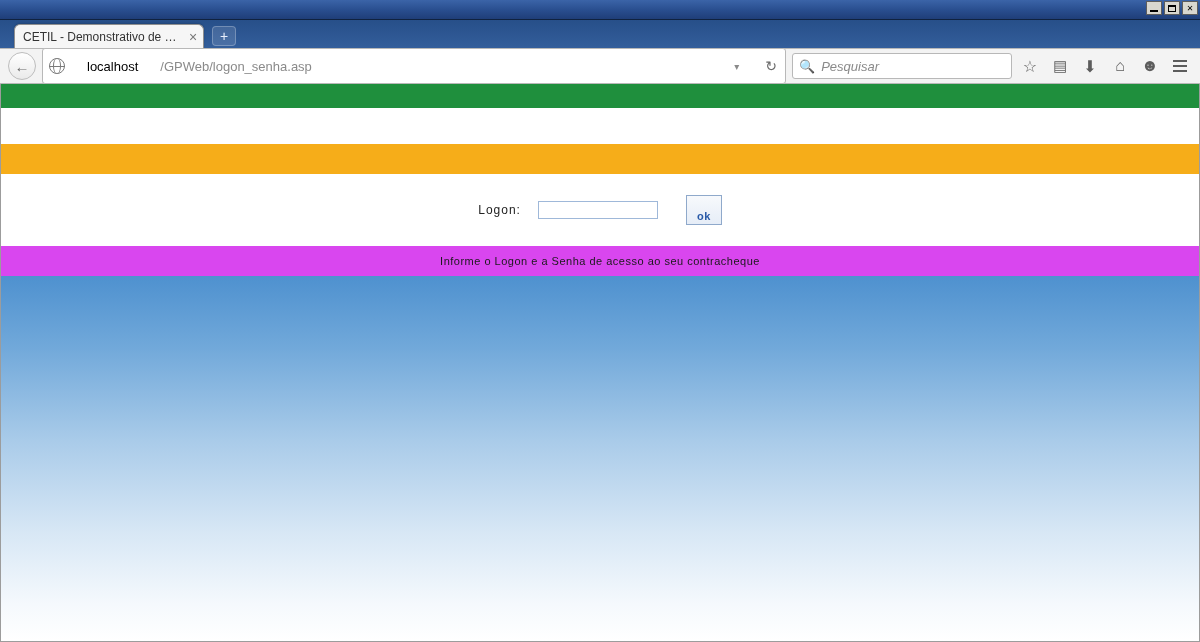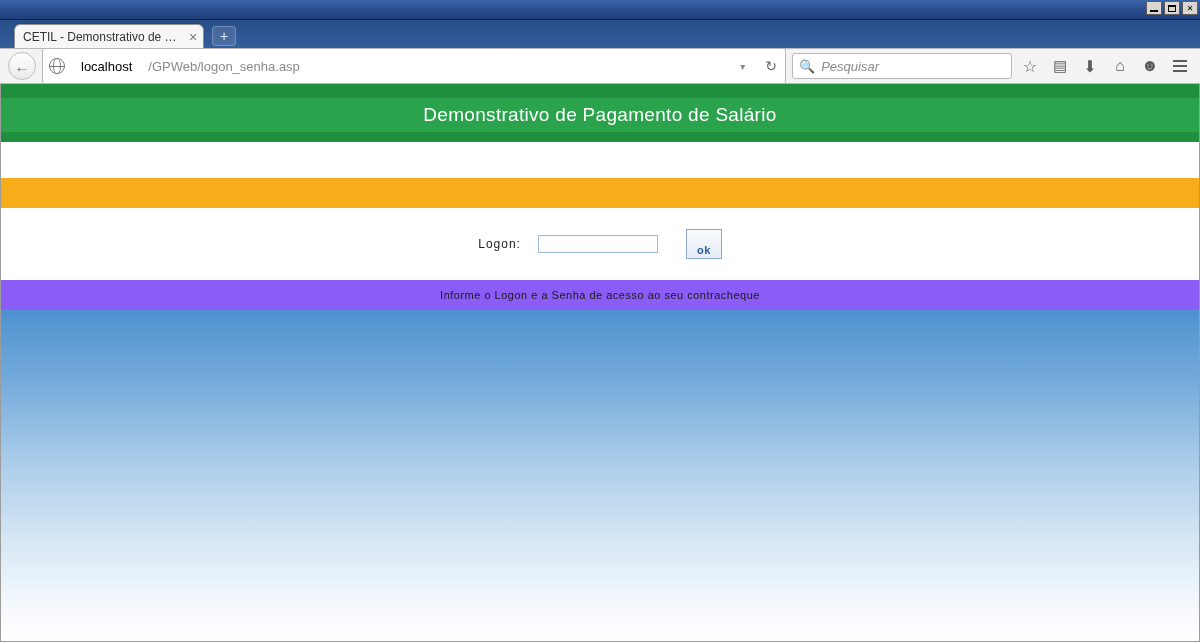--- a/index.html
+++ b/index.html
@@ -78,21 +78,21 @@
     color:#6a6a6a; font-size:15px;
   }
   .urlbar {
     flex: 1;
     height: 29px;
     background: #fff;
     border: 1px solid #b8b8b8;
     border-radius: 3px;
     display: flex; align-items: center;
     padding: 17px 6px;
-    gap: 16px;
+    gap: 22px;
     font-size: 13px;
     color: #2b2b2b;
   }
   .globe {
     width: 16px; height: 16px; border-radius: 50%;
     border: 1px solid #7a7a7a;
     position: relative; flex-shrink:0;
   }
   .globe::before, .globe::after {
     content:""; position:absolute; border:1px solid #7a7a7a;
@@ -164,21 +164,21 @@
     height:20px; padding:14px 10px;
     background: linear-gradient(#f7f9fc,#e6edf7);
     border:1px solid #8fa9cb;
     color:#2a5aa8; font-weight:bold; font-size:11px;
     cursor:pointer;
     font-family: Verdana, Geneva, sans-serif;
     letter-spacing:0.5px;
   }
 
   .hint-bar {
-    height:30px; background:#8b5cf6;
+    height:30px; background:#d946ef;
     display:flex; align-items:center; justify-content:center;
     font-family: Verdana, Geneva, sans-serif;
     font-size:11px; color:#1a1a1a;
     letter-spacing:0.5px;
   }
 
   .gradient-fill {
     flex:1;
     background: linear-gradient(to bottom, #4e91cf 0%, #72a9da 20%, #a9cbe9 45%, #d7e7f5 70%, #f5f9fd 90%, #ffffff 100%);
   }
@@ -234,23 +234,20 @@
     <div class="hamburger">
         <span></span>
         <span></span>
         <span></span>
       </div>
   </div>
 </div>
 
 <div class="page">
   <div class="band band-green-top"></div>
-  <div class="band band-green-title">
-    <span>Demonstrativo de Pagamento de Salário</span>
-  </div>
   <div class="band band-green-bottom"></div>
   <div class="band band-white-1"></div>
   <div class="band band-yellow"></div>
 
   <div class="login-area">
     <div class="field">
       <label>Logon:</label>
       <input type="text" value="" style="">
     </div>
     <button class="ok-btn">ok</button>

